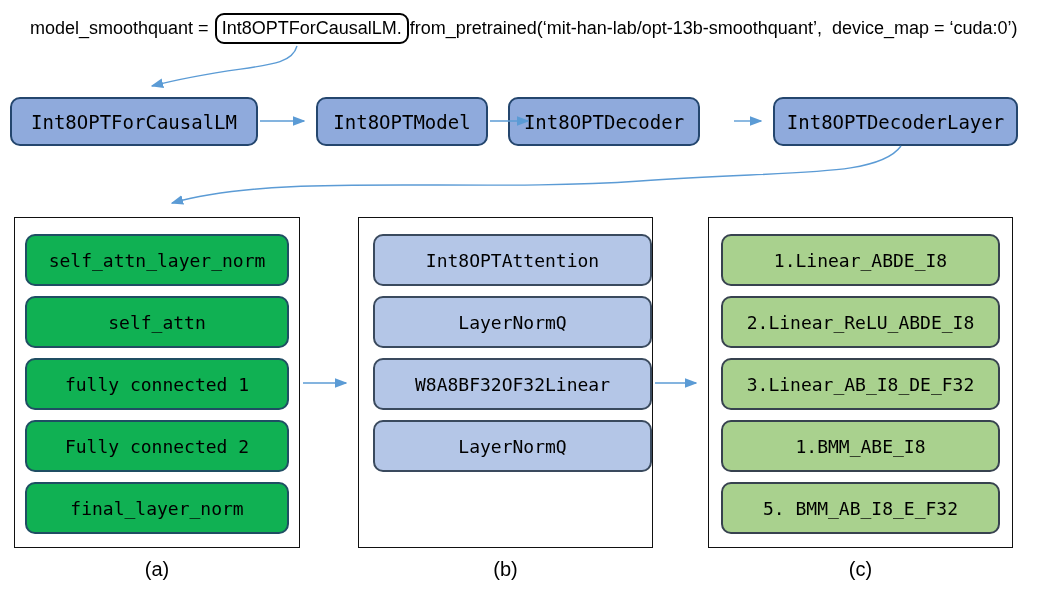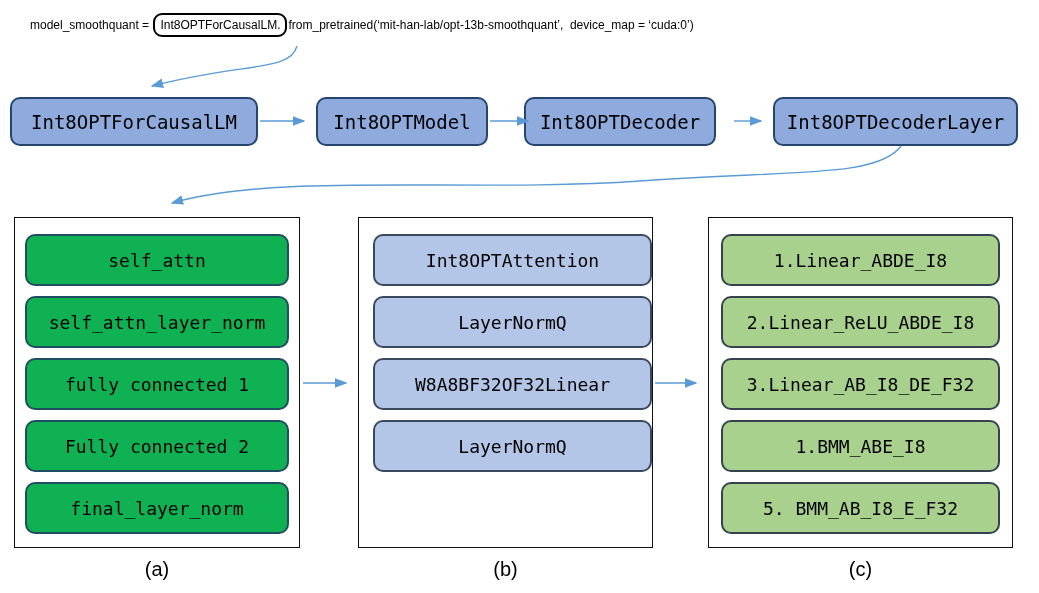--- a/index.html
+++ b/index.html
@@ -5,21 +5,21 @@
   :root{
     --arrow:#5B9BD5; --pipeline_fill:#8FAADC; --pipeline_border:#24466E;
     --green_fill:#10B153; --green_border:#1F4E63;
     --lightblue_fill:#B4C6E7; --lightblue_border:#3A4A5E;
     --lightgreen_fill:#A9D18E; --lightgreen_border:#37424F;
     --container_border:#111111; --code_box_border:#000000; --text:#000000;
   }
   html,body{margin:0;padding:0;background:#ffffff;}
   .canvas{position:relative;width:1039px;height:593px;background:#ffffff;overflow:hidden;
           font-family:"Liberation Sans",sans-serif;color:var(--text);}
-  .code-line{position:absolute;left:30px;top:13px;font-size:12px;white-space:pre;color:var(--text);}
+  .code-line{position:absolute;left:30px;top:13px;font-size:18px;white-space:pre;color:var(--text);}
   .code-boxed{display:inline-block;border:2px solid var(--code_box_border);border-radius:9px;
               padding:3px 5px;margin:0 1px;}
   .pbox{position:absolute;top:97px;height:49px;box-sizing:border-box;
         background:var(--pipeline_fill);border:2.5px solid var(--pipeline_border);border-radius:10px;
         display:flex;align-items:center;justify-content:center;
         font-family:"DejaVu Sans Mono","Liberation Mono",monospace;font-size:19px;color:var(--text);}
   .col{position:absolute;top:217px;height:331px;box-sizing:border-box;background:#ffffff;
        border:1.6px solid var(--container_border);
        display:flex;flex-direction:column;gap:10px;padding-top:16px;}
   .mbox{height:52px;flex:0 0 52px;box-sizing:border-box;border-radius:10px;
@@ -39,26 +39,26 @@
 </style>
 </head>
 <body>
 
 <div class="canvas">
 
   <div class="code-line"><span>model_smoothquant = </span><span class="code-boxed">Int8OPTForCausalLM.</span><span>from_pretrained(‘mit-han-lab/opt-13b-smoothquant’,  device_map = ‘cuda:0’)</span></div>
 
   <div class="pbox" style="left:10px;width:248px;">Int8OPTForCausalLM</div>
   <div class="pbox" style="left:316px;width:172px;">Int8OPTModel</div>
-  <div class="pbox" style="left:524px;width:192px;">Int8OPTDecoder</div>
+  <div class="pbox" style="left:508px;width:192px;">Int8OPTDecoder</div>
   <div class="pbox" style="left:773px;width:245px;">Int8OPTDecoderLayer</div>
 
   <div class="col col-a">
+    <div class="mbox">self_attn_layer_norm</div>
     <div class="mbox">self_attn</div>
-    <div class="mbox">self_attn_layer_norm</div>
     <div class="mbox">fully connected 1</div>
     <div class="mbox">Fully connected 2</div>
     <div class="mbox">final_layer_norm</div>
   </div>
 
   <div class="col col-b">
     <div class="mbox">Int8OPTAttention</div>
     <div class="mbox">LayerNormQ</div>
     <div class="mbox">W8A8BF32OF32Linear</div>
     <div class="mbox">LayerNormQ</div>

